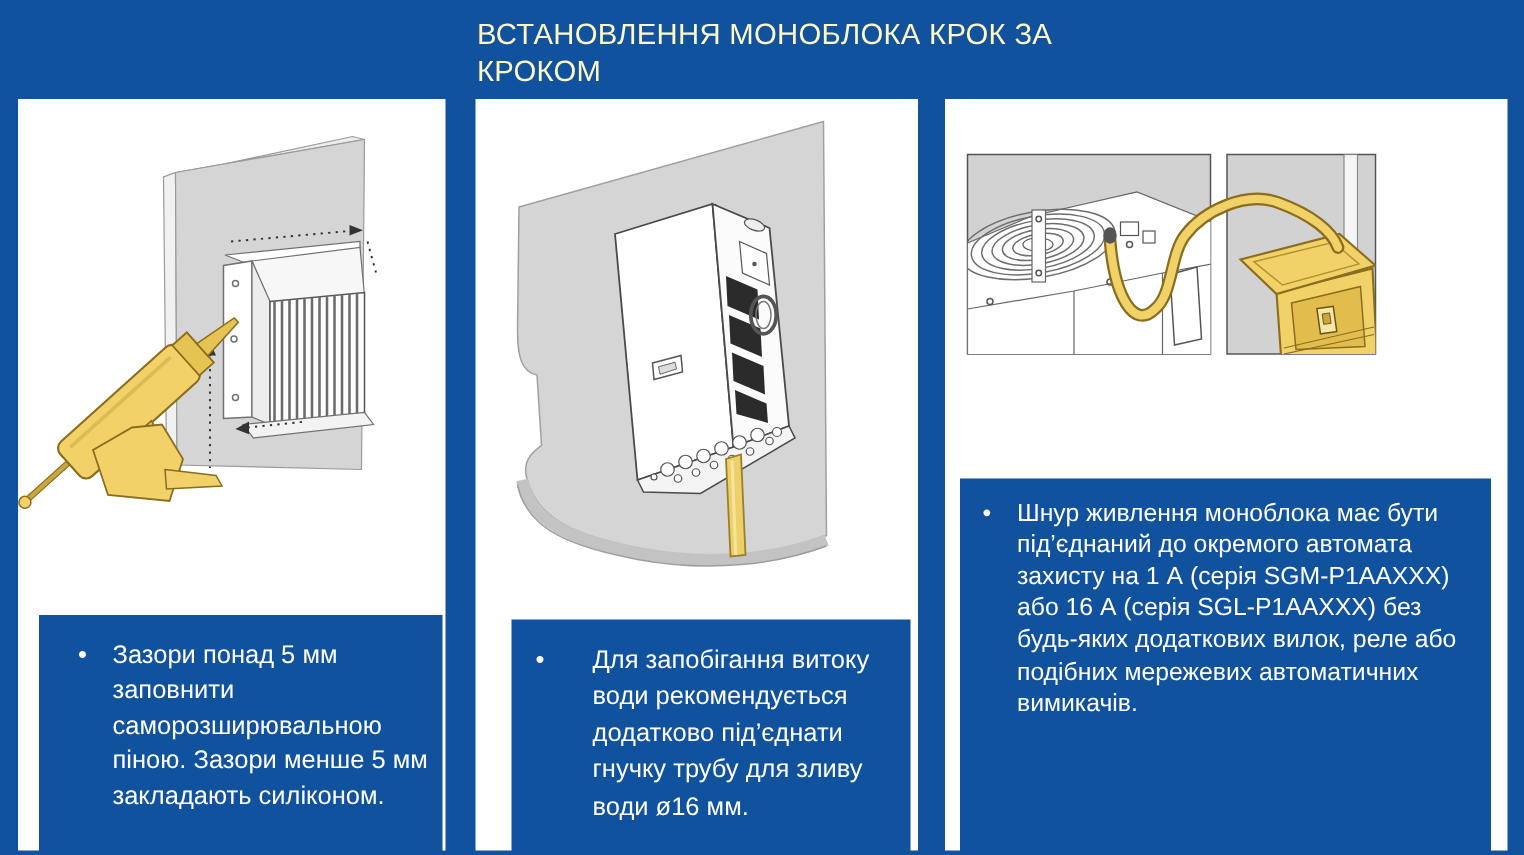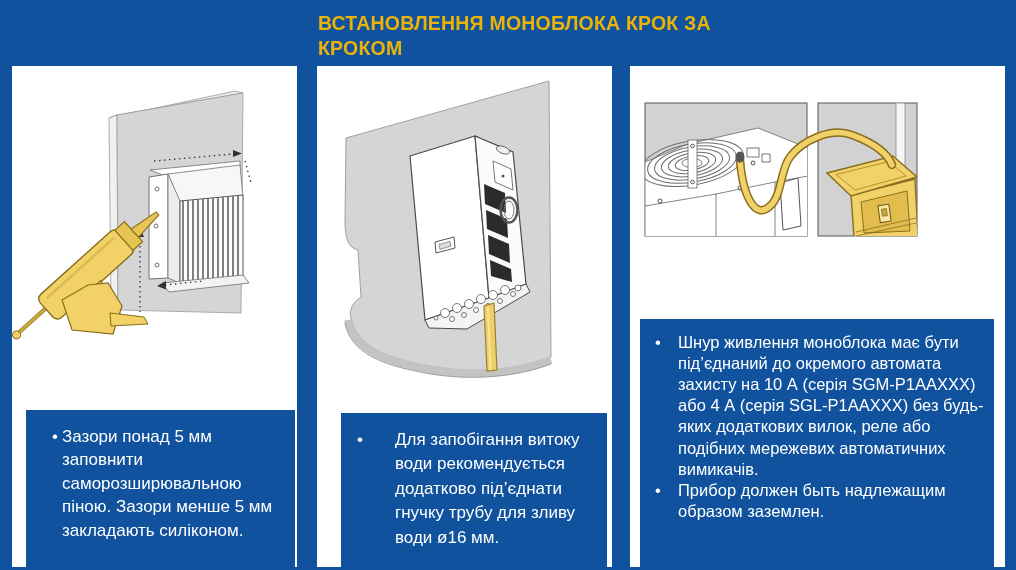--- a/index.html
+++ b/index.html
@@ -5,37 +5,37 @@
   :root{
     --brand-blue:#10529D;
     --accent-yellow:#F2D169;
     --wall-gray:#D5D5D5;
   }
   *{box-sizing:border-box;margin:0;padding:0}
   body{font-family:"Liberation Sans",sans-serif;background:#fff}
   .page{position:relative;width:1016px;height:570px;background:var(--brand-blue);overflow:hidden}
   .page-title{
     position:absolute;left:318px;top:11px;width:455px;
-    color:#eab308;font-size:19.5px;font-weight:bold;line-height:1.28;
+    color:#fef9c3;font-size:19.5px;font-weight:normal;line-height:1.28;
     letter-spacing:.2px;
   }
   .panel{position:absolute;top:66px;height:501px;background:#fff}
   .panel-left{left:12px;width:285px}
   .panel-mid{left:317px;width:295px}
   .panel-right{left:630px;width:375px}
   .illustration{position:absolute;left:0;top:0}
   .note{
     position:absolute;background:var(--brand-blue);color:#fff;
   }
   .note ul{list-style:none}
   .note li{position:relative}
   .note li::before{content:"\2022";position:absolute;color:#fff}
   .note-left{left:14px;right:2px;top:344px;bottom:-1px;padding:15px 8px 4px 0;
     font-size:17px;line-height:1.38}
-  .note-left li{padding-left:36px}
+  .note-left li{padding-left:49px}
   .note-left li::before{left:26px}
   .note-mid{left:24px;right:5px;top:347px;bottom:-1px;padding:15px 6px 4px 0;
     font-size:17px;line-height:1.44}
   .note-mid li{padding-left:54px}
   .note-mid li::before{left:16px}
   .note-right{left:10px;right:11px;top:253px;bottom:-1px;padding:13px 8px 4px 0;
     font-size:16.5px;line-height:1.28}
   .note-right li{padding-left:38px}
   .note-right li::before{left:15px}
 </style>
@@ -213,19 +213,18 @@
       </g>
 
       <g fill="none" stroke-linecap="round">
         <path d="M110,94 C113,132 126,154 140,140 C152,130 150,104 160,91 C172,75 200,61 222,69 C244,77 258,88 262,99" stroke="#8a6d1d" stroke-width="8.5"></path>
         <path d="M110,94 C113,132 126,154 140,140 C152,130 150,104 160,91 C172,75 200,61 222,69 C244,77 258,88 262,99" stroke="#f0d269" stroke-width="5.5"></path>
         <ellipse cx="110" cy="91" rx="4.5" ry="5.5" fill="#555" stroke="none"></ellipse>
       </g>
     </svg>
     <div class="note note-right">
       <ul>
-        <li><span>Шнур живлення моноблока має бути під’єднаний до окремого автомата захисту на 10 А (серія SGM-P1AAXXX) або 4 А (серія SGL-P1AAXXX) без будь-яких додаткових вилок, реле або подібних мережевих автоматичних вимикачів.</span></li>
-        <li><span>Прибор должен быть надлежащим образом заземлен.</span></li>
+        <li><span>Шнур живлення моноблока має бути під’єднаний до окремого автомата захисту на 1 А (серія SGM-P1AAXXX) або 16 А (серія SGL-P1AAXXX) без будь-яких додаткових вилок, реле або подібних мережевих автоматичних вимикачів.</span></li>
       </ul>
     </div>
   </section>
 
 </div>
 
 </body></html>

